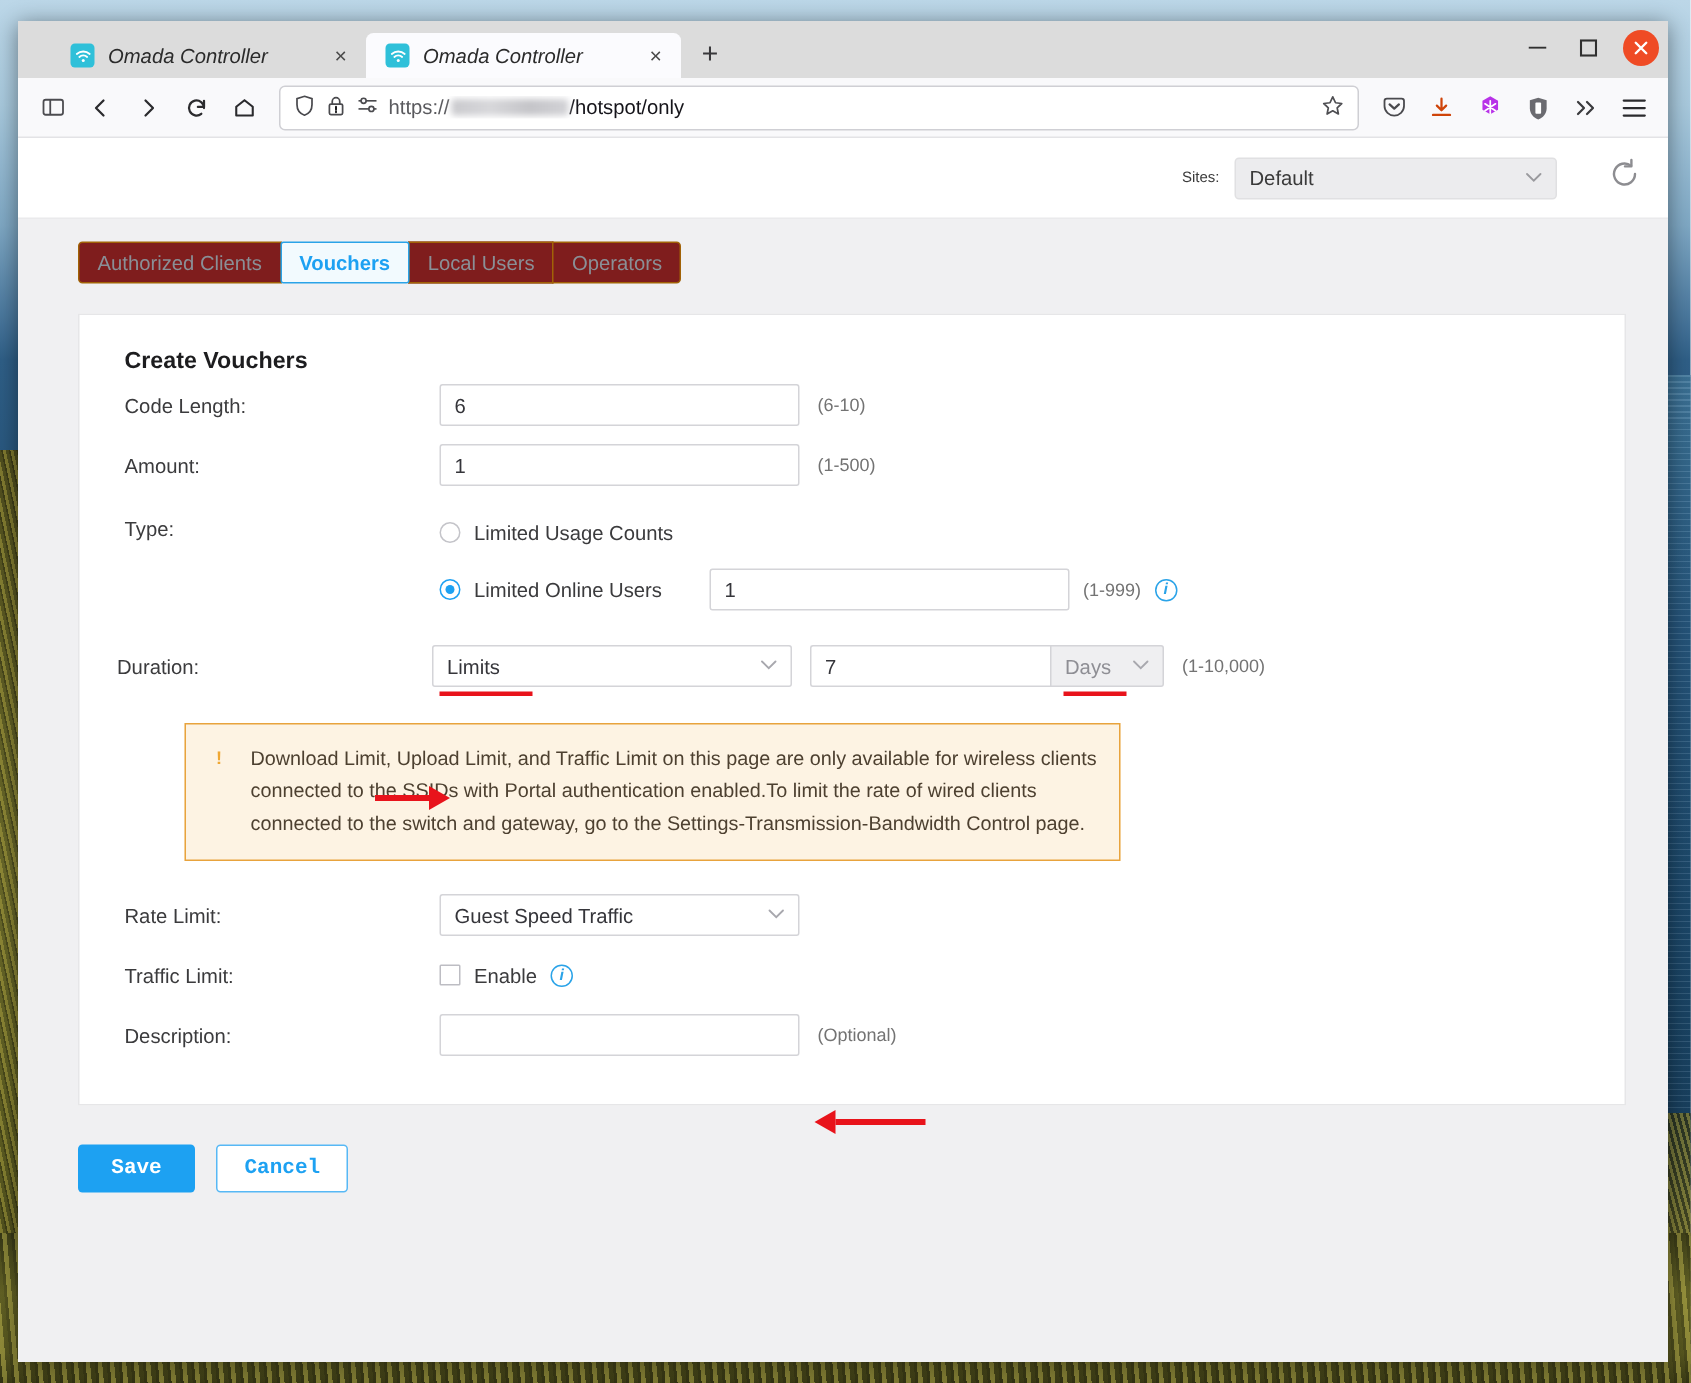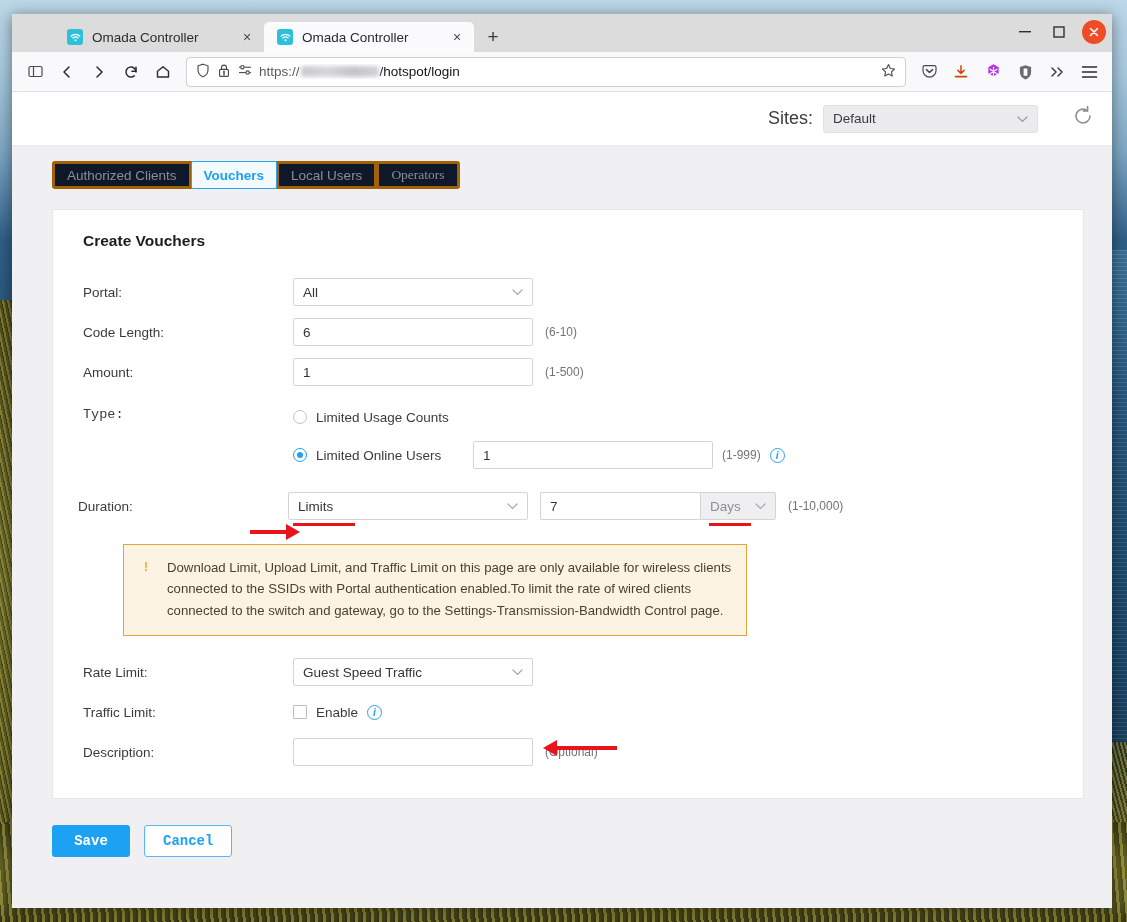--- a/index.html
+++ b/index.html
@@ -62,21 +62,21 @@
     box-shadow: 0 2px 14px rgba(0,0,0,.45);
     overflow: hidden;
   }
 
   
   #titlebar {
     height: 38px; background: #dcdcdc;
     display: flex; align-items: flex-end;
     position: relative;
   }
-  .tabstrip { display: flex; align-items: flex-end; padding-left: 42px; }
+  .tabstrip { display: flex; align-items: flex-end; padding-left: 22px; font-style: italic; }
   .tab {
     display: flex; align-items: center; gap: 9px;
     height: 30px; padding: 0 9px 0 13px;
     min-width: 210px; max-width: 215px;
     border-radius: 5px 5px 0 0;
     font-size: 13.5px; color: #2b2b2b;
   }
   .tab.active { background: #fbfbfe; }
   .tab-title { flex: 1; white-space: nowrap; overflow: hidden; text-overflow: ellipsis; }
   .favicon {
@@ -130,39 +130,39 @@
   #app { height: 816px; background: #f0f0f2; overflow: hidden; position: relative; }
   #app-header {
     height: 54px; background: #fff; display: flex; align-items: center;
     padding: 0 18px 0 22px; border-bottom: 1px solid #eaeaec;
   }
   .logo-wrap { display: flex; align-items: center; gap: 13px; }
   .tplink-text { font-size: 24px; font-weight: bold; color: #2b2b2b; letter-spacing: -.5px; }
   .logo-div { width: 1px; height: 24px; background: #d6d6d8; }
   .omada-text { font-size: 18px; color: #3c4653; letter-spacing: .6px; }
   .header-right { margin-left: auto; display: flex; align-items: center; gap: 34px; }
-  .sites-label { font-size: 18px; color: #3c3c3c; margin-left: 40px; }
+  .sites-label { font-size: 10px; color: #3c3c3c; margin-left: 40px; }
   .sites-row { display: flex; align-items: center; gap: 10px; }
   .sites-select {
     width: 215px; height: 28px; background: #ececee; border: 1px solid #e0e0e2;
     border-radius: 3px; display: flex; align-items: center; padding: 0 9px;
     font-size: 13.5px; color: #3a3a3a;
   }
   .sites-select .cv { margin-left: auto; color: #9a9a9e; font-size: 11px; }
   .refresh { font-size: 21px; color: #8d8d91; }
 
   
   #tabs-row { padding: 15px 0 0 40px; display: flex; }
   .vtab {
     height: 28px; padding: 0 12px; display: flex; align-items: center;
-    font-size: 13.5px; color: #8a8f96; background: #0f172a;
-    border: 3px solid #a16207; margin-left: -1px;
+    font-size: 13.5px; color: #8a8f96; background: #7f1d1d;
+    border: 1px solid #a16207; margin-left: -1px;
   }
   .vtab:first-child { margin-left: 0; border-radius: 3px 0 0 3px; }
-  .vtab:last-child { border-radius: 0 3px 3px 0; font-family: Liberation Serif, serif; }
+  .vtab:last-child { border-radius: 0 3px 3px 0; }
   .vtab.active {
     color: #1da1f2; font-weight: bold; background: #f2fafe;
     border: 1px solid #2aa3e8; border-radius: 2px; z-index: 2;
   }
 
   
   #card {
     margin: 20px 28px 0 40px; background: #fff; border: 1px solid #e6e6e8;
     padding: 22px 0 26px 0;
   }
@@ -364,21 +364,21 @@
           </svg>
       </span>
       <span>
         <svg width="14" height="12" viewBox="0 0 14 12">
             <line x1="1" y1="3.2" x2="13" y2="3.2" stroke="#4a4a4e" stroke-width="1.1"></line>
             <line x1="1" y1="8.6" x2="13" y2="8.6" stroke="#4a4a4e" stroke-width="1.1"></line>
             <circle cx="4.4" cy="3.2" r="1.7" fill="#f9f9fb" stroke="#4a4a4e" stroke-width="1.1"></circle>
             <circle cx="9.6" cy="8.6" r="1.7" fill="#f9f9fb" stroke="#4a4a4e" stroke-width="1.1"></circle>
           </svg>
       </span>
-      <span class="url-text"><span>https://</span><span class="url-blur"></span><b>/hotspot/login</b></span>
+      <span class="url-text"><span>https://</span><span class="url-blur"></span><b>/hotspot/only</b></span>
       <span class="star">
         <svg width="15" height="15" viewBox="0 0 15 15">
             <path d="M7.5 1.6l1.85 3.9 4.15.5-3.05 2.85.8 4.15-3.75-2.1-3.75 2.1.8-4.15L1.5 6l4.15-.5z" fill="none" stroke="#4e4e52" stroke-width="1.15" stroke-linejoin="round"></path>
           </svg>
       </span>
     </div>
 
     <div class="navbtn">
       <svg width="17" height="17" viewBox="0 0 17 17">
           <path d="M2 4.3c0-1 .7-1.6 1.6-1.6h9.8c.9 0 1.6.6 1.6 1.6v3.4c0 3.6-3.1 6.4-6.5 6.4S2 11.3 2 7.7z" fill="none" stroke="#4a4a4e" stroke-width="1.2"></path>
@@ -442,33 +442,20 @@
     <div id="tabs-row">
       <div class="vtab">Authorized Clients</div>
       <div class="vtab active">Vouchers</div>
       <div class="vtab">Local Users</div>
       <div class="vtab">Operators</div>
     </div>
 
     <div id="card">
       <div id="card-title">Create Vouchers</div>
 
-      <div class="frow" style="margin-top:22px;">
-        <div class="flabel">Portal:</div>
-        <div class="fctl">
-          <div class="sel">
-            <span>All</span>
-            <span class="cv">
-              <svg width="11" height="7" viewBox="0 0 11 7">
-                  <path d="M1 1l4.5 4.4L10 1" fill="none" stroke="#a8a8ae" stroke-width="1.25" stroke-linecap="round"></path>
-                </svg>
-            </span>
-          </div>
-        </div>
-      </div>
 
       <div class="frow">
         <div class="flabel">Code Length:</div>
         <div class="fctl">
           <div class="txt">
             <span>6</span>
           </div>
           <span class="hint">(6-10)</span>
         </div>
       </div>
@@ -477,21 +464,21 @@
         <div class="flabel">Amount:</div>
         <div class="fctl">
           <div class="txt">
             <span>1</span>
           </div>
           <span class="hint">(1-500)</span>
         </div>
       </div>
 
       <div class="frow" style="align-items:flex-start;padding-top:10px;">
-        <div class="flabel" style="padding-top:5px;font-family:Liberation Mono, monospace;">Type:</div>
+        <div class="flabel" style="padding-top:5px;">Type:</div>
         <div>
           <div class="radio-line">
             <span class="radio"></span>
             <span class="radio-label">Limited Usage Counts</span>
           </div>
           <div class="radio-line" style="margin-top:8px;">
             <span class="radio on"></span>
             <span class="radio-label" style="width:148px;">Limited Online Users</span>
             <div class="txt">
               <span>1</span>

